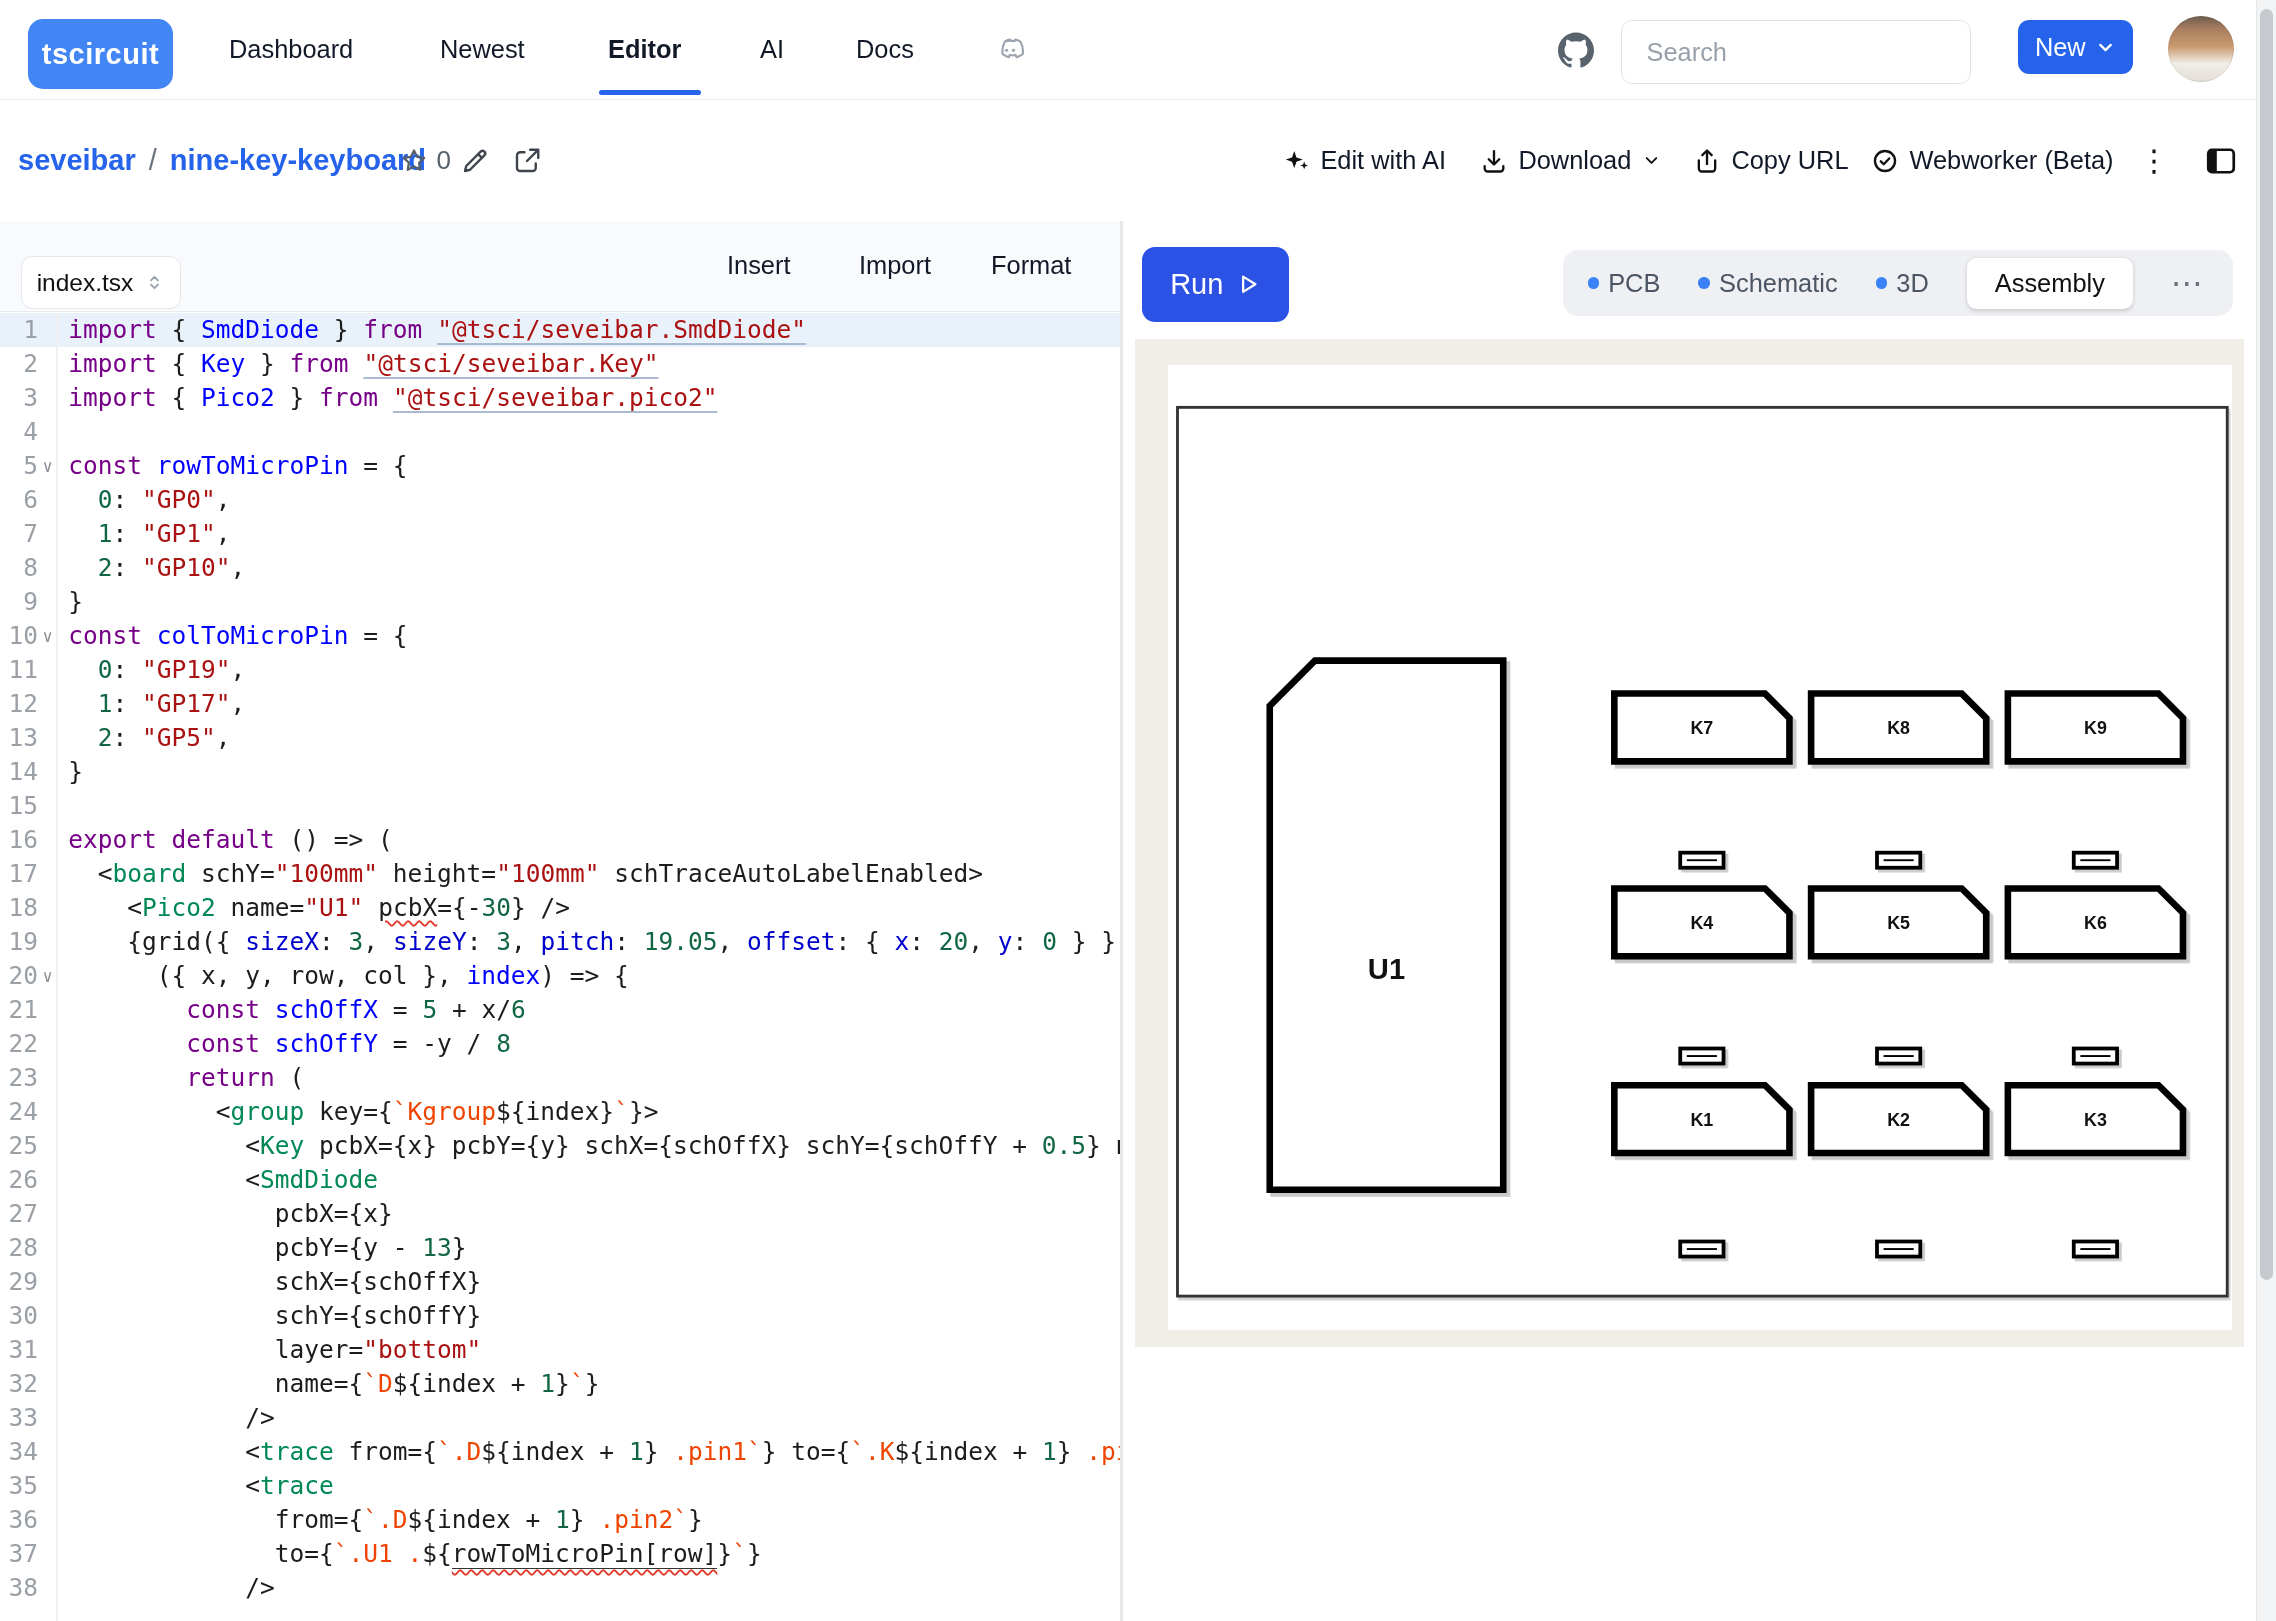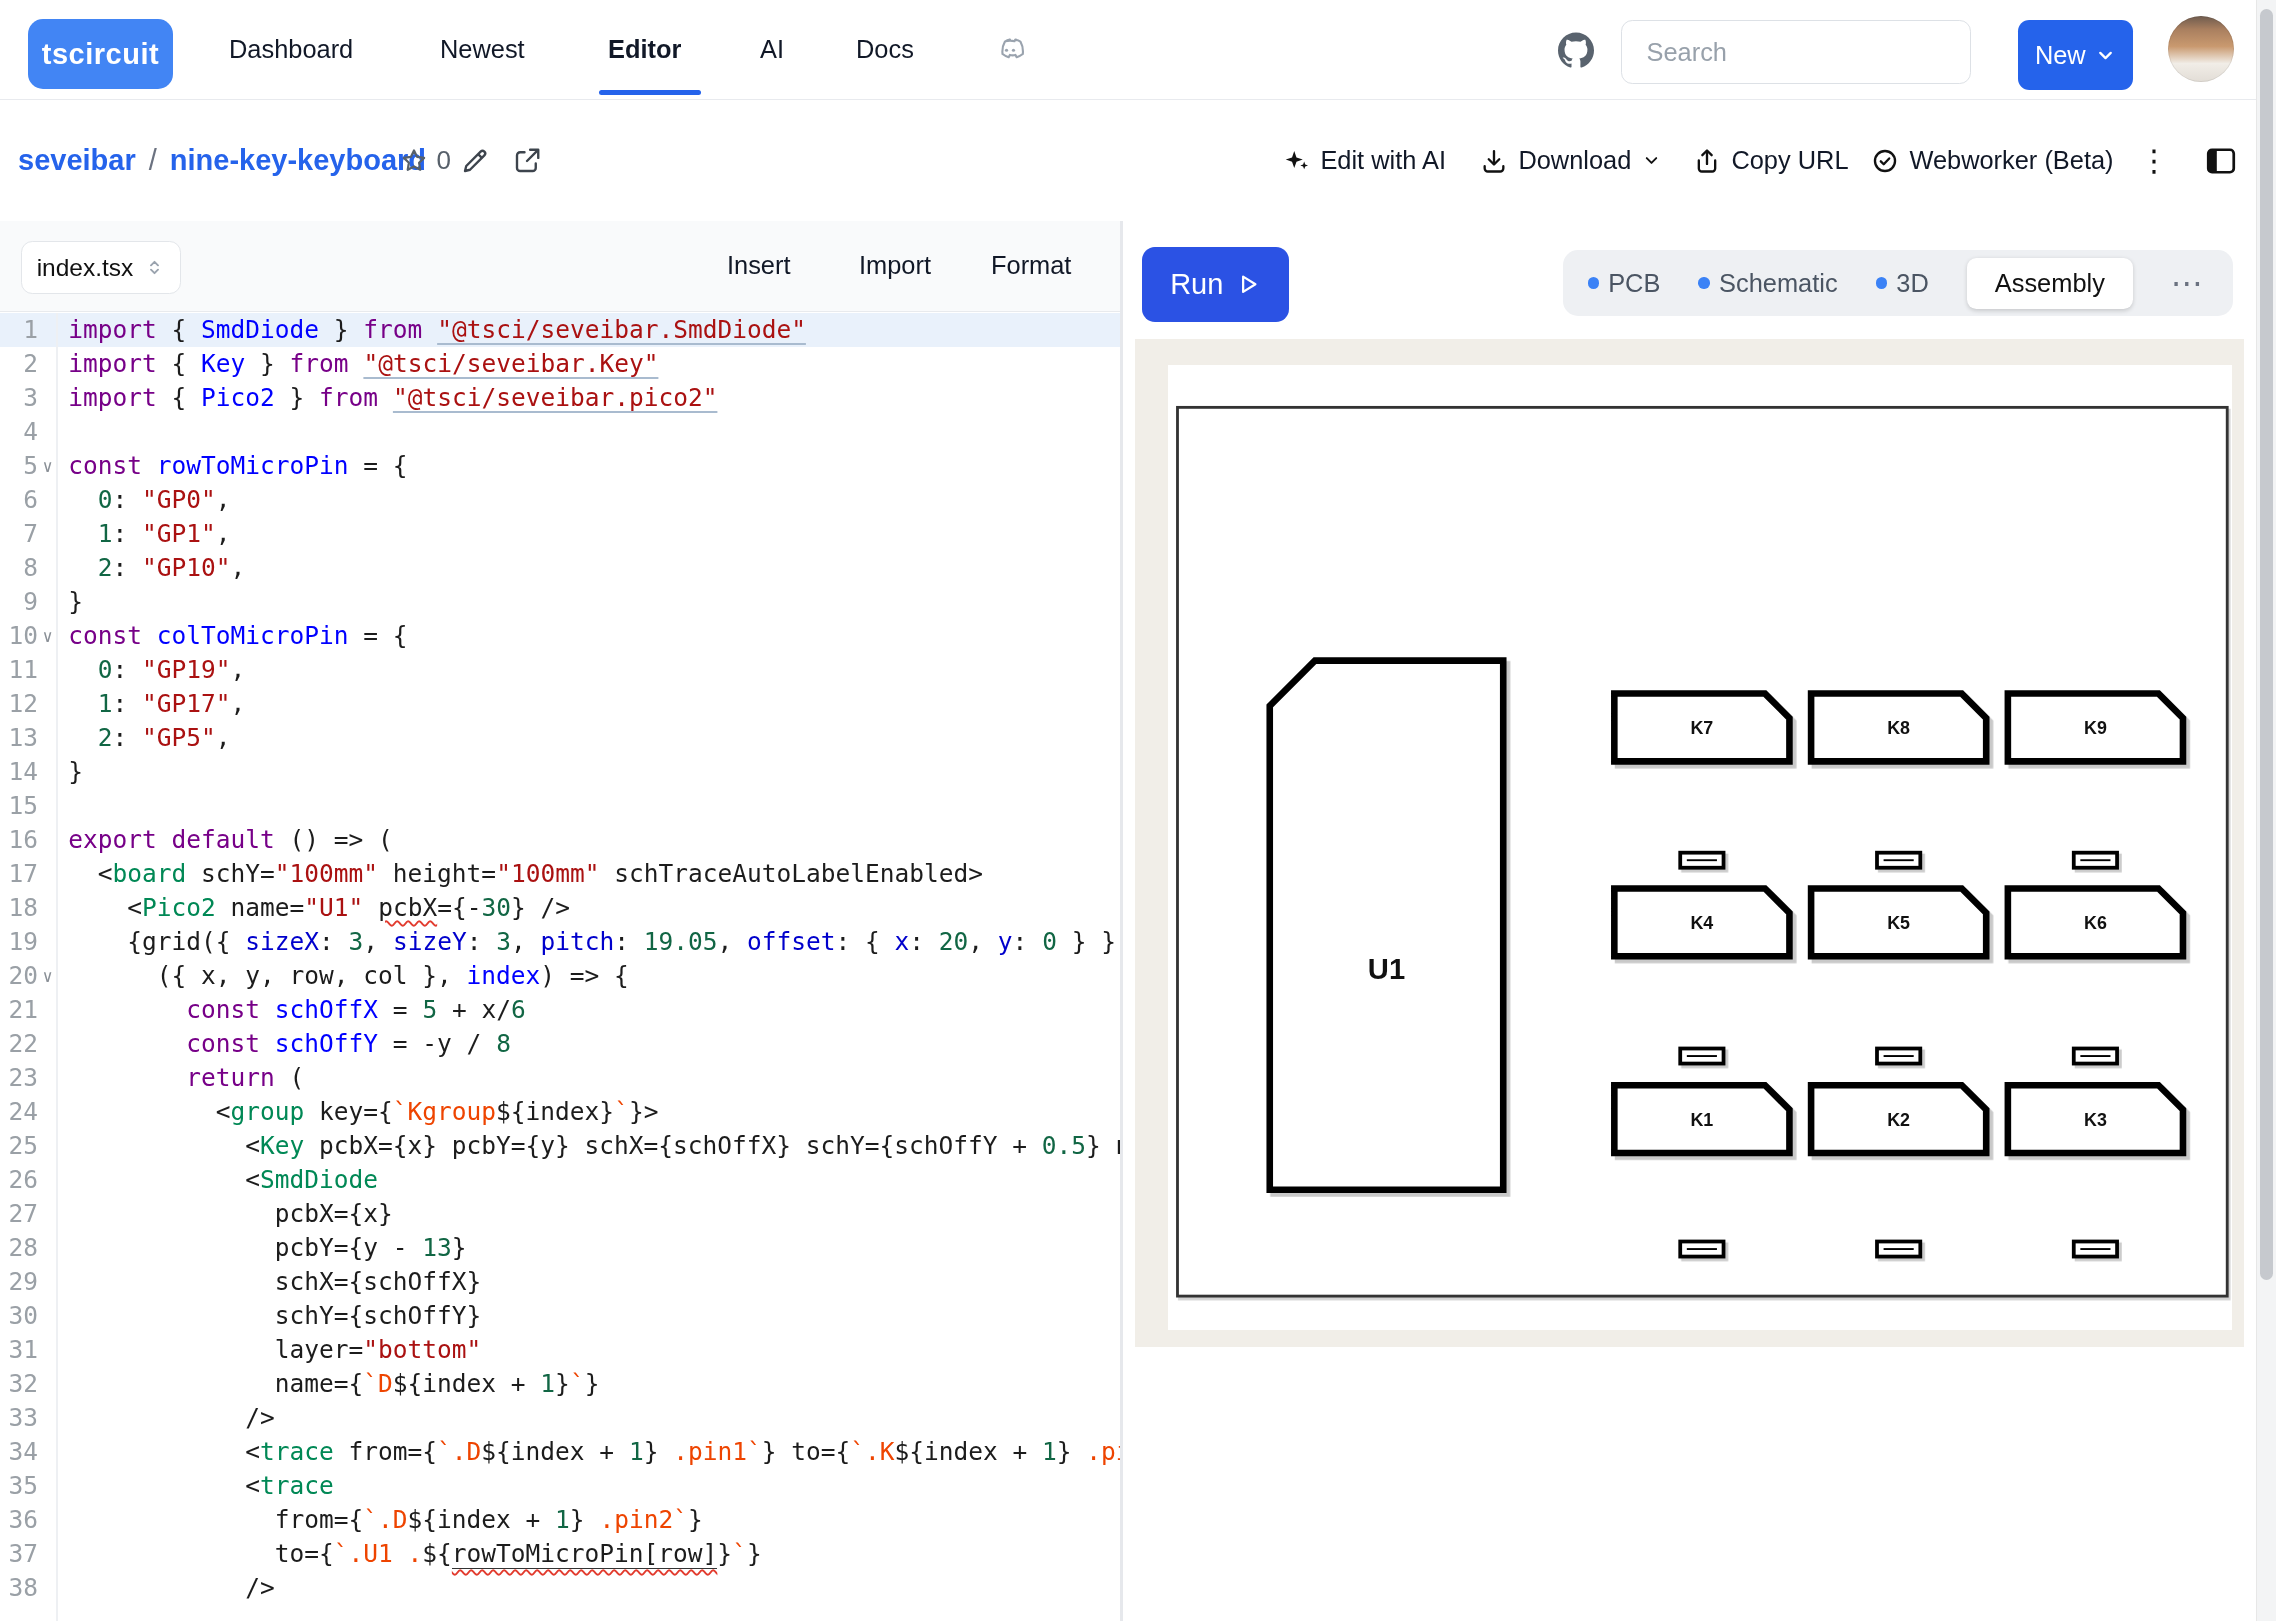--- a/index.html
+++ b/index.html
@@ -9,40 +9,40 @@
   
   .topnav { position:absolute; left:0; top:0; width:2277px; height:100px; background:#fff; border-bottom:1.9px solid #e8eaee; }
   .logo { position:absolute; left:28px; top:19px; width:145px; height:70px; background:#4285f4; border-radius:15px; color:#fff; font-size:29px; font-weight:bold; display:flex; align-items:center; justify-content:center; letter-spacing:0.5px; cursor:pointer; }
   .navitem { position:absolute; top:0; height:98px; line-height:98px; font-size:25.4px; color:#111827; font-weight:500; cursor:pointer; }
   .navitem.active { font-weight:700; }
   .nav-underline { position:absolute; left:599px; top:90px; width:102px; height:4.7px; background:#2563eb; border-radius:2.8px; }
   .icon-btn { position:absolute; cursor:pointer; display:flex; align-items:center; justify-content:center; }
   .search-box { position:absolute; left:1621px; top:20px; width:350px; height:64px; border:1.9px solid #dde1e6; border-radius:11.3px; background:#fff; }
   .search-box input { width:100%; height:100%; border:0; outline:0; background:transparent; padding:0 24.5px; font-size:25.4px; color:#111; font-family:"Liberation Sans",sans-serif; }
   .search-box input::placeholder { color:#98a1ab; }
-  .btn-new { position:absolute; left:2018px; top:20px; width:115px; height:70px; background:#2563eb; border-radius:11.3px; color:#fff; font-size:25.4px; display:flex; align-items:center; justify-content:center; gap:9.4px; cursor:pointer; }
+  .btn-new { position:absolute; left:2018px; top:20px; width:115px; height:54px; background:#2563eb; border-radius:11.3px; color:#fff; font-size:25.4px; display:flex; align-items:center; justify-content:center; gap:9.4px; cursor:pointer; }
   .avatar { position:absolute; left:2168px; top:16px; width:66px; height:66px; border-radius:50%; cursor:pointer;
     background:linear-gradient(180deg,#6e5b4e 0%,#a97f5f 20%,#c9996f 46%,#f1ede7 72%,#e2ddd6 100%); box-shadow:inset 0 0 0 0.9px rgba(0,0,0,.08); }
 
   
   .bar2 { position:absolute; left:0; top:100px; width:2277px; height:121px; background:#fff; }
   .crumb { position:absolute; top:0; height:121px; display:flex; align-items:center; font-size:29px; }
   .crumb a { color:#2563eb; font-weight:600; cursor:pointer; }
   .crumb .sep { color:#6b7280; padding:0 13px; font-weight:400; }
   .stat { position:absolute; top:0; height:121px; display:flex; align-items:center; color:#57606a; font-size:26px; cursor:pointer; }
   .btn-save { position:absolute; left:557px; top:141px; width:113px; height:55px; background:#fff; border:1.9px solid #d9dde2; border-radius:11.3px; display:flex; align-items:center; justify-content:center; gap:9.4px; font-size:25.4px; color:#111; cursor:pointer; }
   .badge-board { position:absolute; left:1147px; top:147px; width:111px; height:47px; background:#4a7def; border-radius:9.4px; color:#fff; font-weight:bold; font-size:21.7px; letter-spacing:0.6px; display:flex; align-items:center; justify-content:center; }
   .actionlink { position:absolute; top:0; height:121px; display:flex; align-items:center; gap:10.4px; font-size:25.4px; color:#111827; cursor:pointer; }
 
   
   .divider { position:absolute; left:1120px; top:221px; width:2.8px; height:1400px; background:#e6e8ec; }
 
   
   .edtoolbar { position:absolute; left:0; top:221px; width:1120px; height:91px; background:#f9fafb; border-bottom:1.9px solid #e8eaed; }
-  .filechip { position:absolute; left:21px; top:20px; width:160px; height:53px; background:#fff; border:1.9px solid #e3e6ea; border-radius:11.3px; display:flex; align-items:center; justify-content:center; gap:11px; font-size:24.5px; color:#111; cursor:pointer; }
+  .filechip { position:absolute; left:21px; top:35px; width:160px; height:53px; background:#fff; border:1.9px solid #e3e6ea; border-radius:11.3px; display:flex; align-items:center; justify-content:center; gap:11px; font-size:24.5px; color:#111; cursor:pointer; }
   .edmenu-item { position:absolute; top:0; height:89px; line-height:89px; font-size:25.4px; color:#111827; cursor:pointer; }
 
   
   .codearea { position:absolute; left:0; top:313px; width:1120px; height:1309px; background:#fff; overflow:hidden; font-family:"DejaVu Sans Mono",monospace; font-size:24.5px; line-height:34px; }
   .gutter-sep { position:absolute; left:56px; top:0; width:1.9px; height:1309px; background:#eef0f3; z-index:2; }
   .cm-line { display:flex; height:34px; white-space:pre; position:relative; }
   .cm-line.active { background:#e9f1fb; }
   .ln { width:38px; flex:none; text-align:right; color:#9aa0a6; user-select:none; }
   .fold { width:19px; flex:none; text-align:center; color:#8a9097; font-size:17px; user-select:none; }
   .code { padding-left:11.3px; flex:none; white-space:pre; }

